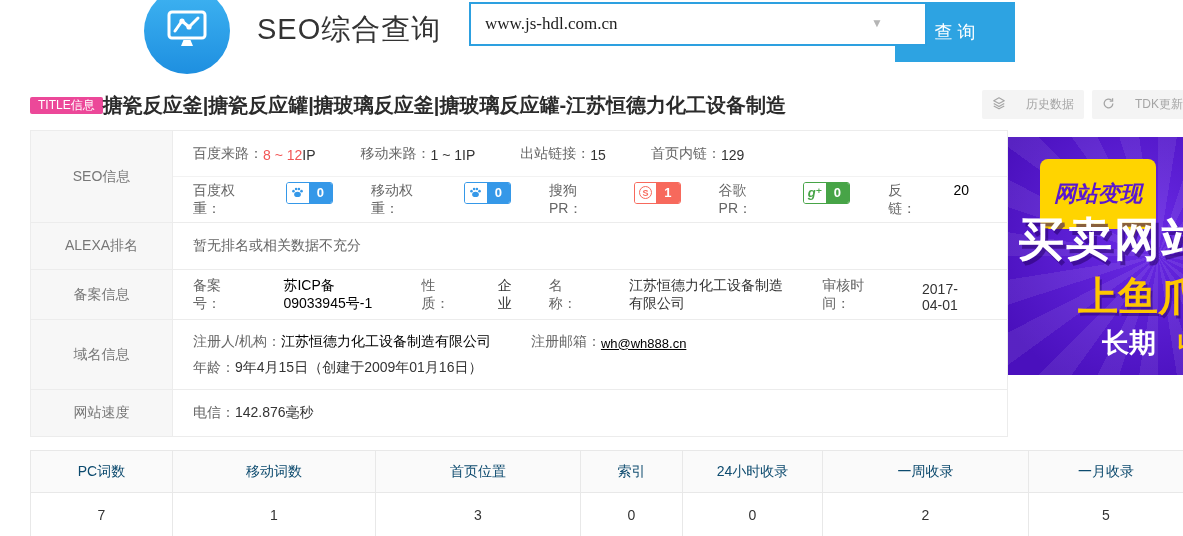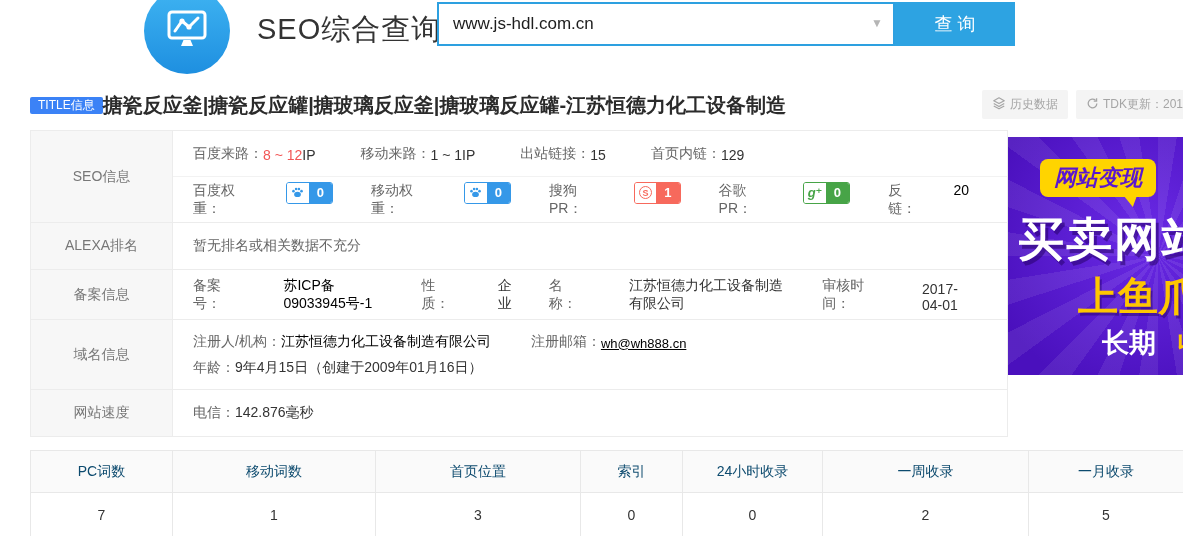--- a/index.html
+++ b/index.html
@@ -6,31 +6,31 @@
   body { background:#fff; font-family:"Liberation Sans","DejaVu Sans",sans-serif; }
   .page { position:relative; width:1183px; height:536px; background:#fff; overflow:hidden; }
 
   
   .logo { position:absolute; left:144px; top:-12px; width:86px; height:86px; border-radius:50%;
           background:linear-gradient(180deg,#3fb4f2,#1e8fe0); display:flex; align-items:center; justify-content:center; }
   .page-title { position:absolute; left:257px; top:10px; font-size:29px; color:#333; font-weight:400; letter-spacing:1px; }
   .search-wrap { position:absolute; left:437px; top:2px; height:44px; display:flex; }
   .search-input-box { position:relative; width:458px; height:44px; }
   .search-input-box input { width:100%; height:100%; border:2px solid #2da0e0; outline:none;
-          font-size:17px; color:#1d1d1d; padding:0 34px 0 14px; font-family:Liberation Sans, sans-serif; font-weight:500; }
+          font-size:17px; color:#1d1d1d; padding:0 34px 0 14px; font-family:Liberation Serif, serif; font-weight:500;margin-left:32px; }
   .caret { position:absolute; right:12px; top:14px; font-size:12px; color:#b5b5b5; cursor:pointer; }
-  .query-btn { width:120px; height:44px; background:#2da3e2; border:none; color:#fff; font-size:18px;
+  .query-btn { width:120px; height:60px; background:#2da3e2; border:none; color:#fff; font-size:18px;
           cursor:pointer; font-family:inherit; }
 
   
   .title-bar { position:absolute; left:30px; top:92px; height:26px; display:flex; align-items:center; }
-  .title-badge { background:#3b82f6; color:#fff; font-size:12px; padding:0 8px; border-radius:2px; white-space:nowrap; }
+  .title-badge { background:#ec4899; color:#fff; font-size:12px; padding:0 8px; border-radius:2px; white-space:nowrap; }
   .site-title { font-size:20px; color:#2b2b2b; font-weight:700; white-space:nowrap; }
   .title-actions { position:absolute; left:982px; top:90px; display:flex; gap:8px; white-space:nowrap; }
-  .tool-btn { display:flex; align-items:center; gap:4px; background:#f4f4f4; border:none; color:#a5a5a5;
+  .tool-btn { display:flex; align-items:center; gap:20px; background:#f4f4f4; border:none; color:#a5a5a5;
           font-size:12px; padding:6px 10px; border-radius:2px; cursor:pointer; font-family:inherit; }
   .tool-btn.tdk { padding-right:70px; }
   .tool-btn svg { flex:0 0 auto; }
 
   
   .info-table { position:absolute; left:30px; top:130px; width:978px; border:1px solid #ececec; border-bottom:none; background:#fff; }
   .info-row { display:flex; border-bottom:1px solid #ececec; }
   .row-label { width:142px; flex:0 0 142px; background:#f7f7f7; color:#777; font-size:14px;
           display:flex; align-items:center; justify-content:center; border-right:1px solid #ececec; }
   .row-content { flex:1; padding:0 0 0 20px; display:flex; flex-direction:column; justify-content:center; }
@@ -60,21 +60,21 @@
   .row-domain { height:70px; }
   .row-domain .iline { margin:4px 0; }
   .row-domain .item { margin-right:40px; }
 
   
   .ad { position:absolute; left:1008px; top:137px; width:300px; height:238px; overflow:hidden;
         background:radial-gradient(circle at 45% 42%, #6a2ae6, #4a10bd 75%); cursor:pointer; }
   .ad-rays { position:absolute; inset:-45%; background:repeating-conic-gradient(from 0deg at 50% 50%,
         rgba(255,255,255,0.08) 0deg 9deg, rgba(0,0,0,0) 9deg 18deg); }
   .ad-bubble { position:absolute; left:32px; top:22px; background:#ffd400; color:#5a17d0;
-        font-size:22px; font-weight:700; font-style:italic; padding:4px 14px; border-radius:8px; }
+        font-size:22px; font-weight:700; font-style:italic; padding:20px 14px; border-radius:8px; }
   .ad-bubble:after { content:""; position:absolute; left:70%; bottom:-10px; border-left:14px solid transparent;
         border-top:12px solid #ffd400; transform:skewX(-20deg); }
   .ad-headline { position:absolute; left:10px; top:72px; color:#fff; font-size:46px; font-weight:700;
         white-space:nowrap; text-shadow:3px 4px 0 rgba(40,0,110,.55); letter-spacing:2px; }
   .ad-subline { position:absolute; left:70px; top:132px; color:#ffc600; font-size:40px; font-weight:700;
         white-space:nowrap; text-shadow:2px 3px 0 rgba(40,0,110,.5); }
   .ad-footer { position:absolute; left:94px; top:188px; font-size:27px; font-weight:700; white-space:nowrap; }
   .ad-footer .w { color:#fff; margin-right:22px; } .ad-footer .y { color:#ffc600; }
 
   

